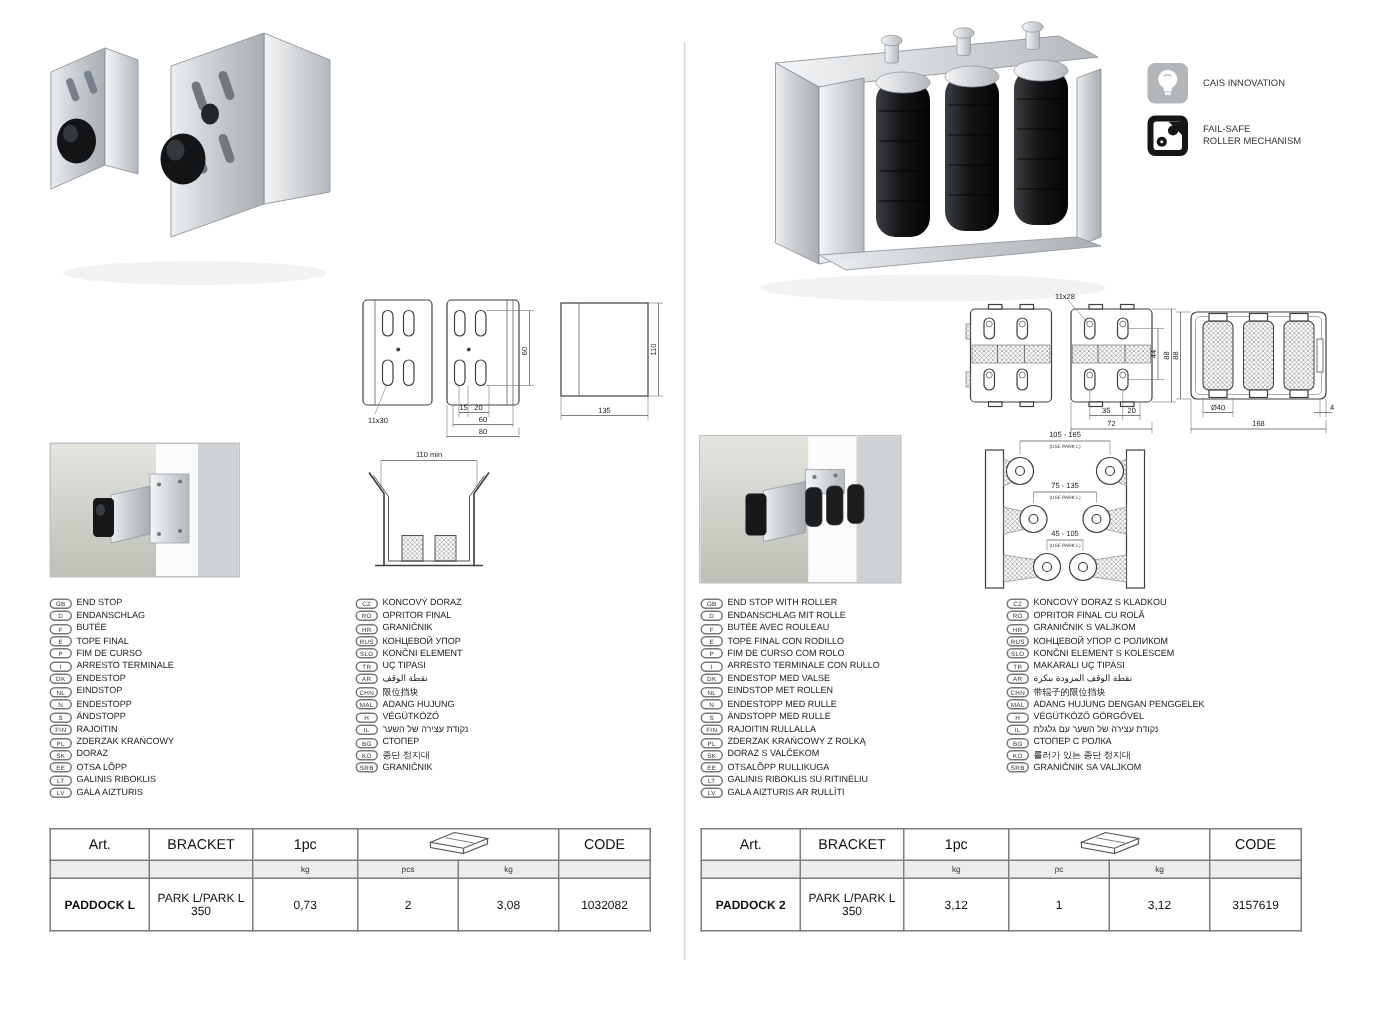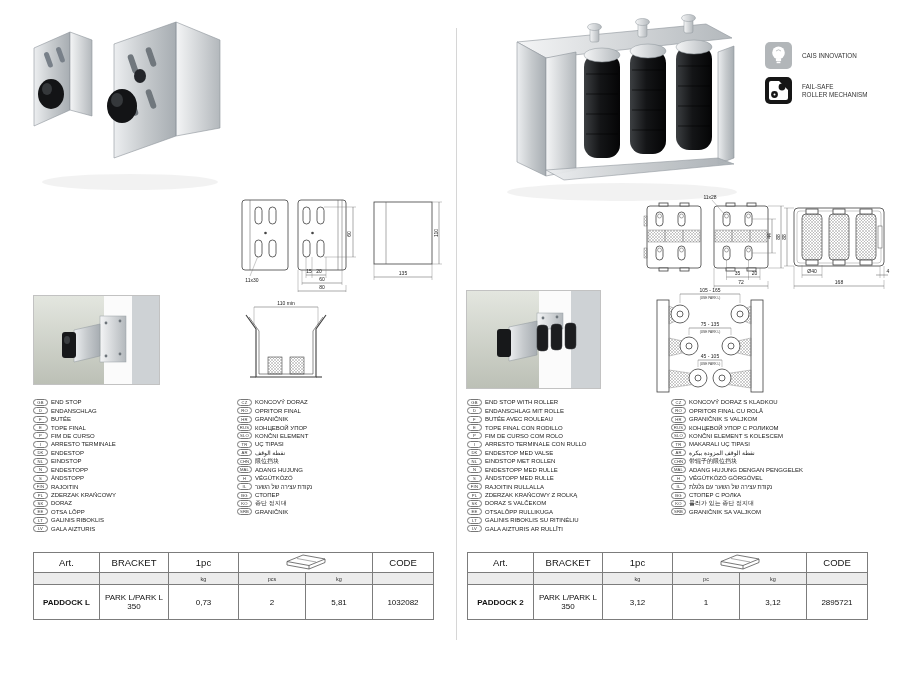--- a/index.html
+++ b/index.html
@@ -392,21 +392,21 @@
       <td>kg</td>
       <td>pcs</td>
       <td>kg</td>
       <td></td>
     </tr>
     <tr class="data">
       <td class="art">PADDOCK L</td>
       <td class="bracketcell">PARK L/PARK L 350</td>
       <td>0,73</td>
       <td>2</td>
-      <td>5,81</td>
+      <td>3,08</td>
       <td>1032082</td>
     </tr>
   </tbody>
     </table>
 
   <svg class="abs" style="left:462px;top:12px;" width="305" height="196" viewBox="0 0 305 196">
     <defs>
       <linearGradient id="dk" x1="0" y1="0" x2="1" y2="0">
         <stop offset="0" stop-color="#3c3f42"></stop>
           <stop offset="0.45" stop-color="#141517"></stop>
@@ -797,17 +797,17 @@
       <td>pc</td>
       <td>kg</td>
       <td></td>
     </tr>
     <tr class="data">
       <td class="art">PADDOCK 2</td>
       <td class="bracketcell">PARK L/PARK L 350</td>
       <td>3,12</td>
       <td>1</td>
       <td>3,12</td>
-      <td>2895721</td>
+      <td>3157619</td>
     </tr>
   </tbody>
     </table>
 </div>
 
 </body></html>

